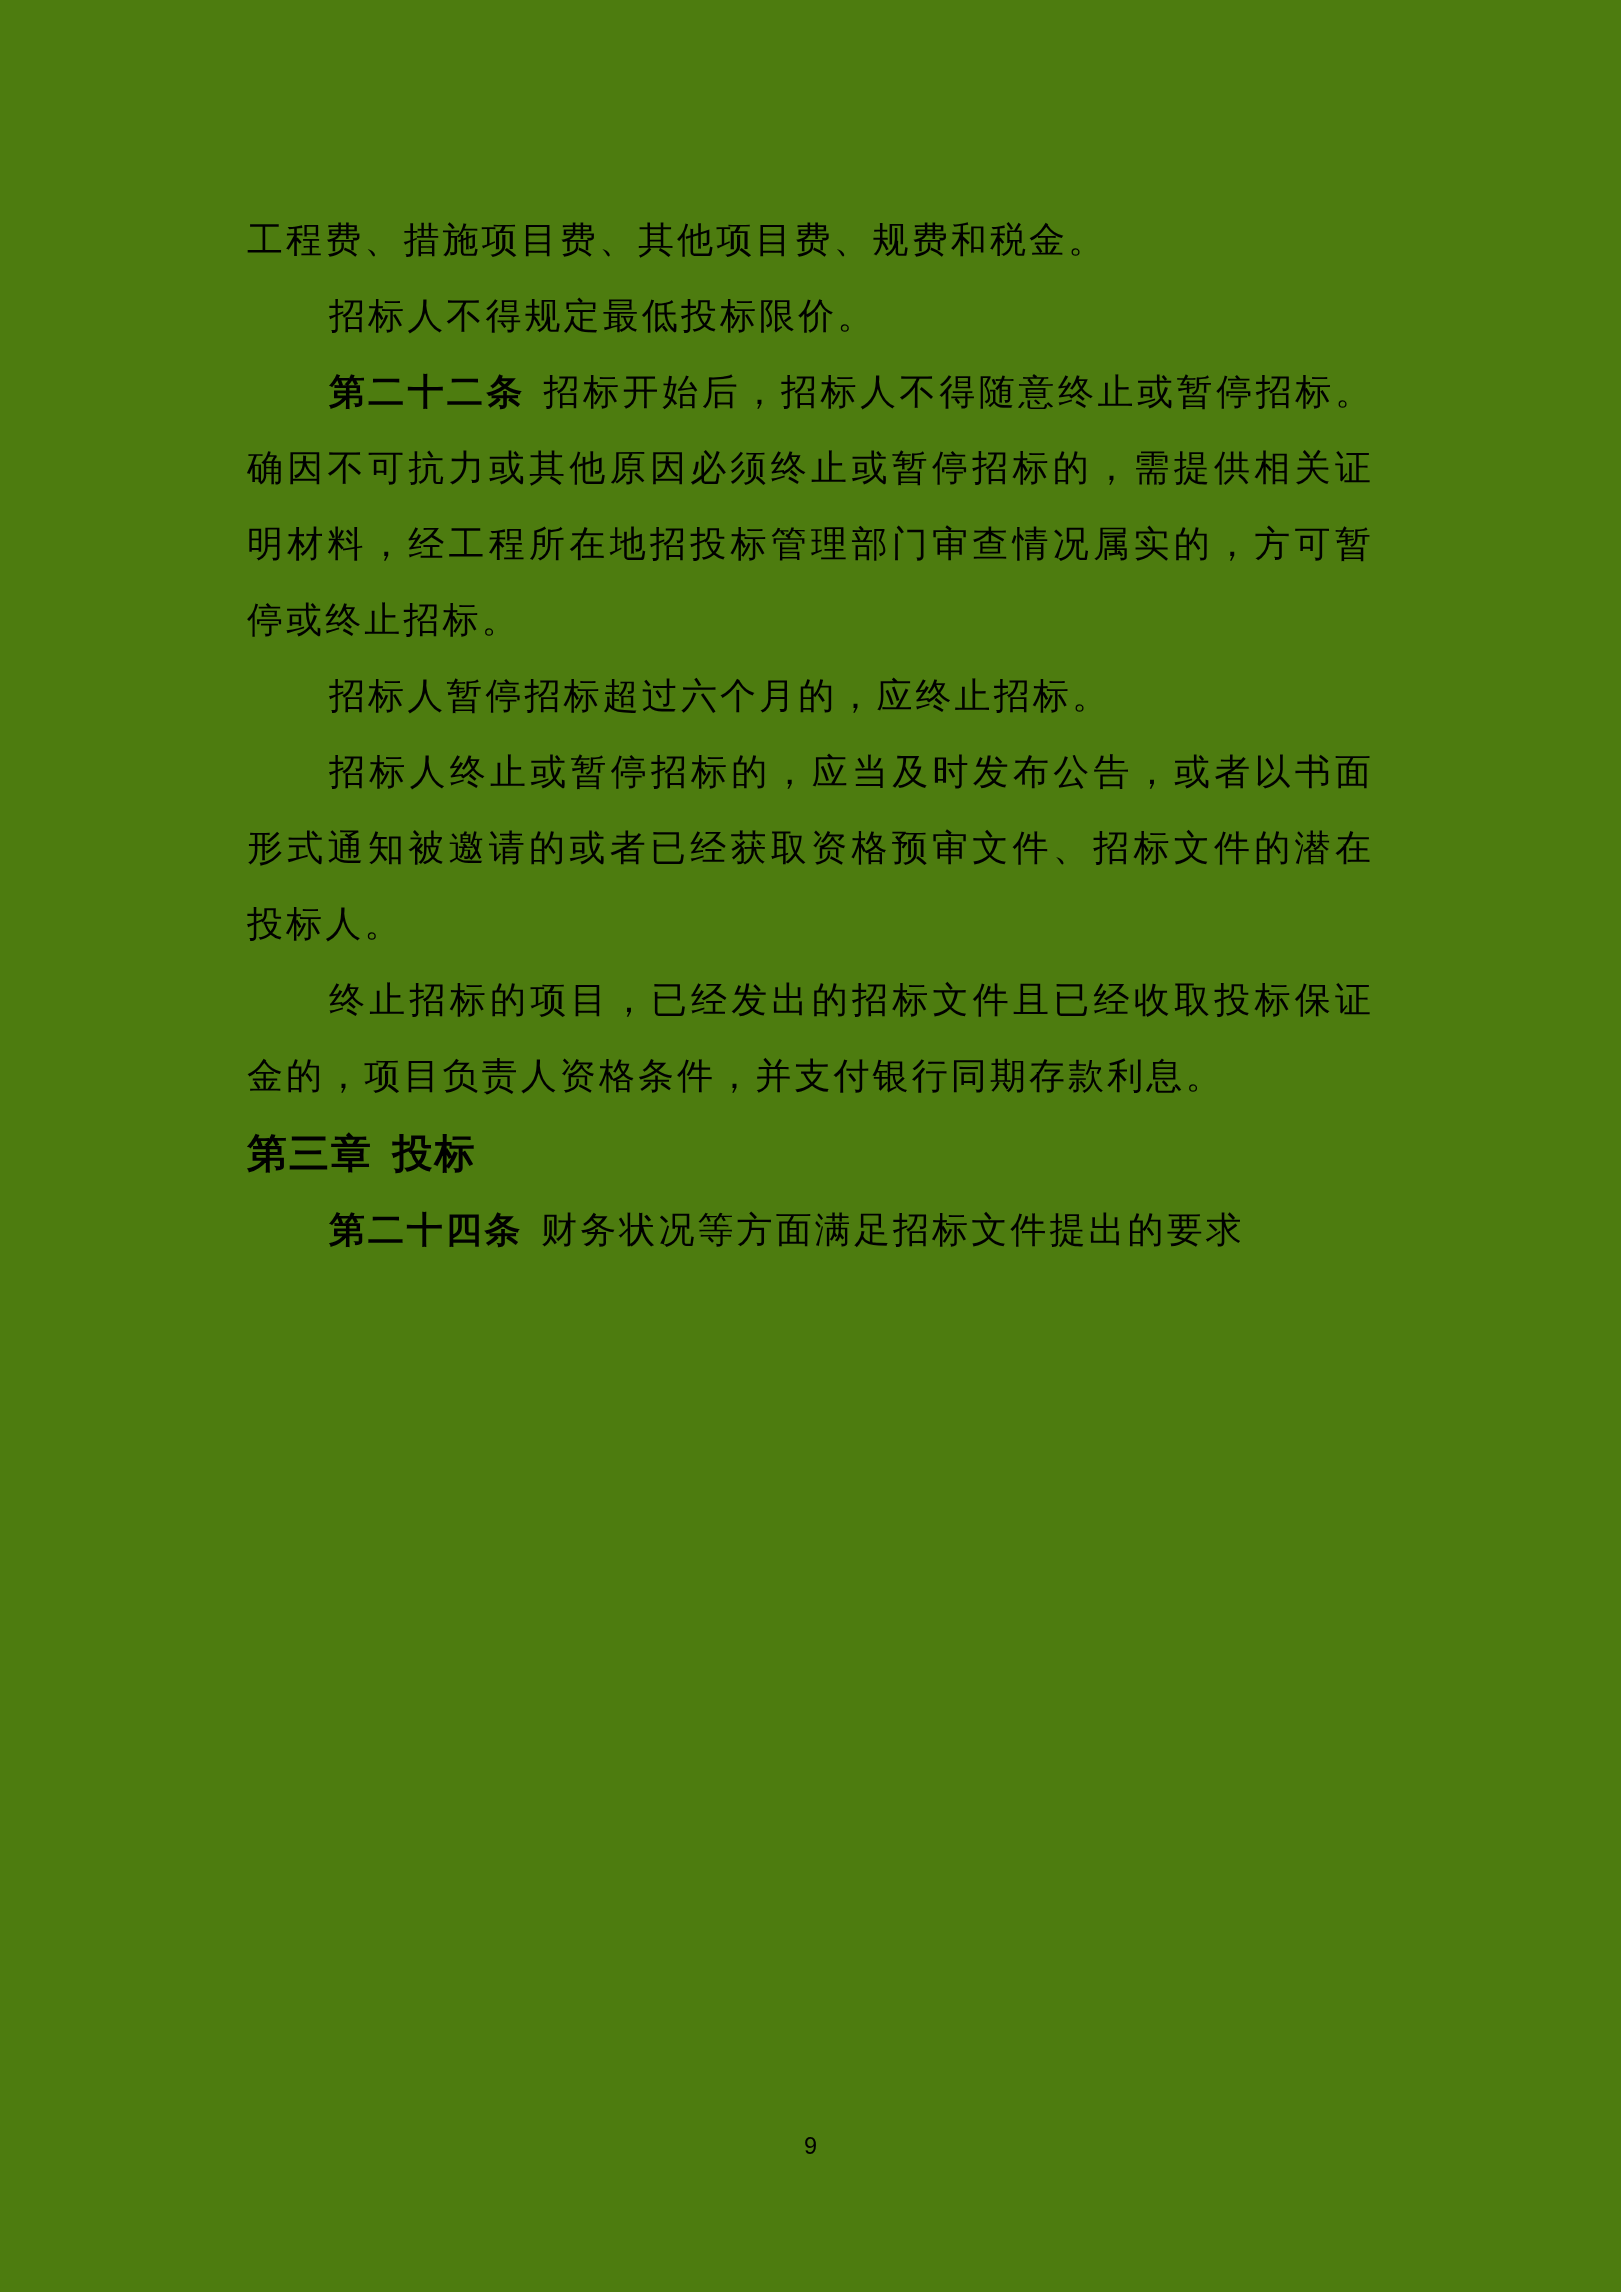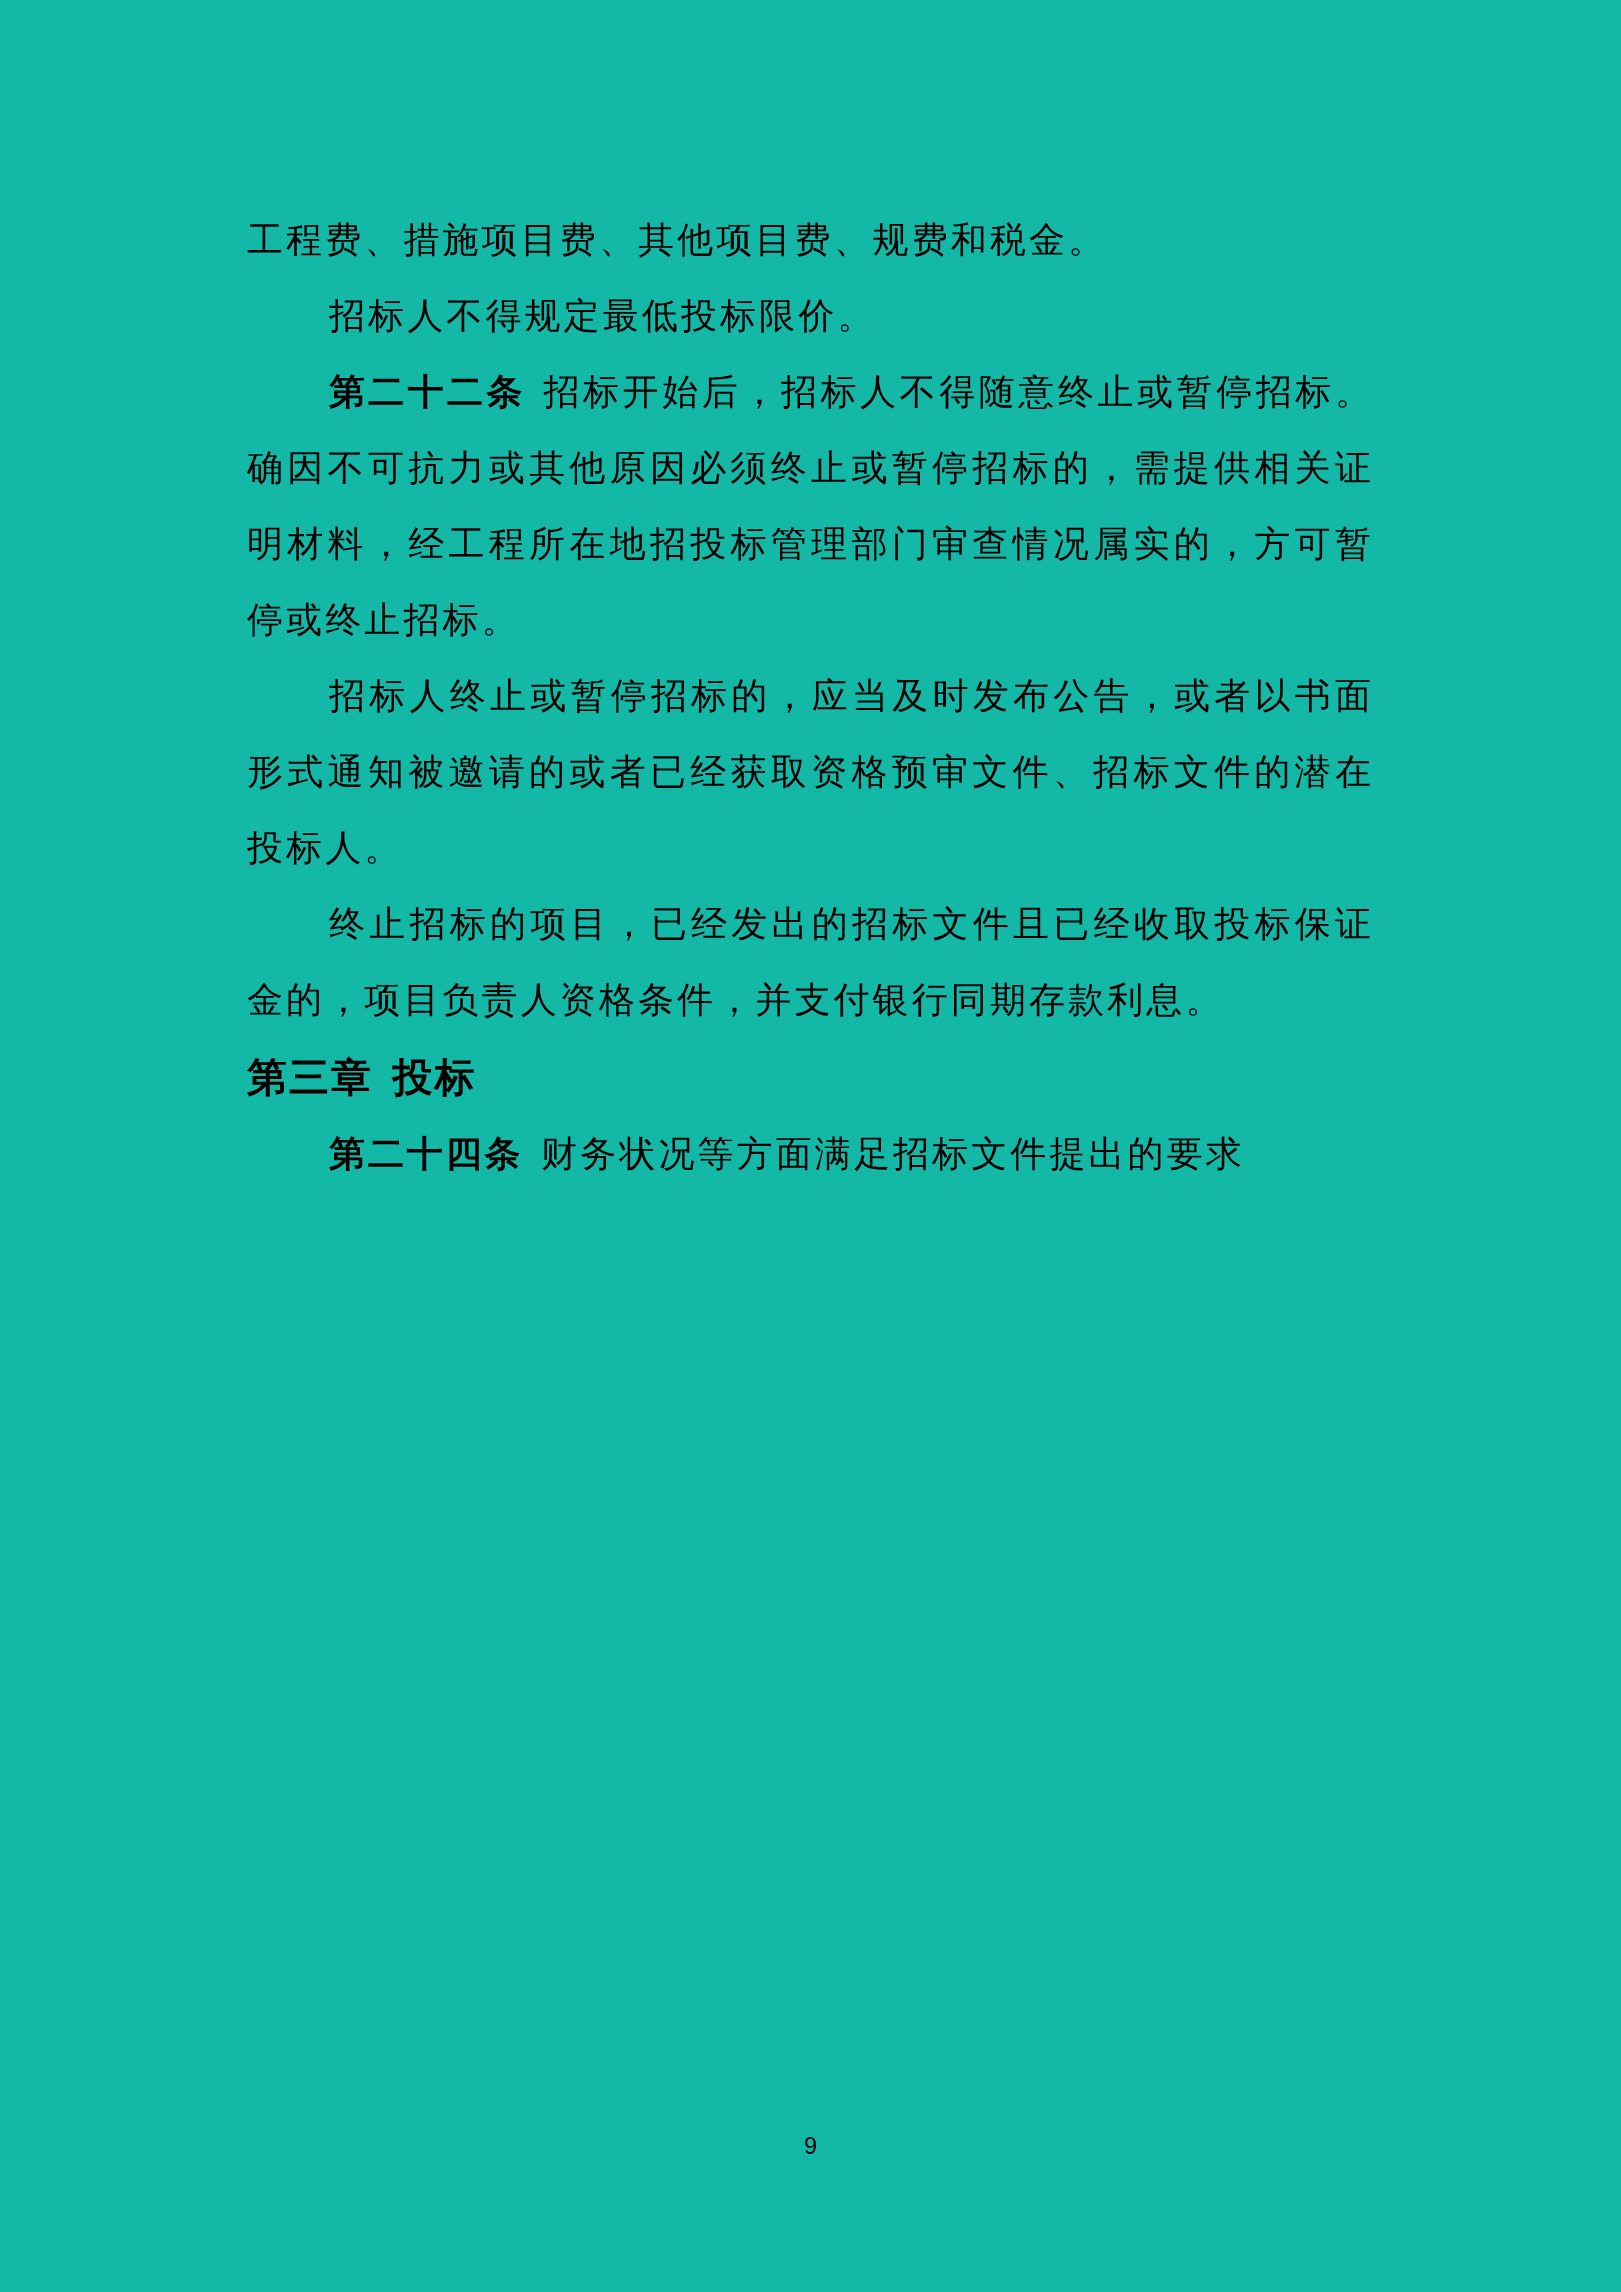--- a/index.html
+++ b/index.html
@@ -1,18 +1,18 @@
 <!DOCTYPE html>
 <html><head>
 <meta charset="utf-8">
 <style>
   html, body { margin: 0; padding: 0; background: #ffffff; }
   body { width: 1621px; height: 2293px; position: relative; overflow: hidden;
          font-family: "DejaVu Serif", "Liberation Serif", serif; color: #000; }
-  .page { position: absolute; left: 0; top: 0; width: 1621px; height: 2293px; background: #14b8a6; }
+  .page { position: absolute; left: 0; top: 0; width: 1621px; height: 2293px; background: #4d7c0f; }
   .body-text { position: absolute; left: 247px; top: 202px; width: 1127px; }
   .para { margin: 0; font-size: 36px; line-height: 76px; text-align: justify;
           text-align-last: left; letter-spacing: 3.1px; word-break: break-all; }
   .indent { text-indent: 82px; }
   .art-num { font-family: "DejaVu Sans", "Liberation Sans", sans-serif; font-weight: bold;
              letter-spacing: 2.9px; margin-right: 17.6px; }
   .chapter { margin: 0; font-family: "DejaVu Sans", "Liberation Sans", sans-serif;
              font-weight: bold; font-size: 40px; line-height: 78px; text-align: left;
              letter-spacing: 2px; padding-right: 9.8px; }
   .chapter .gap { display: inline-block; width: 19.6px; }
@@ -26,20 +26,21 @@
   <div class="body-text">
 
     <p class="para">工程费、措施项目费、其他项目费、规费和税金。</p>
 
 
 
     <p class="para indent">招标人不得规定最低投标限价。</p>
 
     <p class="para indent"><span class="art-num">第二十二条</span><span>招标开始后，招标人不得随意终止或暂停招标。确因不可抗力或其他原因必须终止或暂停招标的，需提供相关证明材料，经工程所在地招投标管理部门审查情况属实的，方可暂停或终止招标。</span></p>
 
+    <p class="para indent">招标人暂停招标超过六个月的，应终止招标。</p>
 
     <p class="para indent">招标人终止或暂停招标的，应当及时发布公告，或者以书面形式通知被邀请的或者已经获取资格预审文件、招标文件的潜在投标人。</p>
 
     <p class="para indent">终止招标的项目，已经发出的招标文件且已经收取投标保证金的，项目负责人资格条件，并支付银行同期存款利息。</p>
 
 
     <p class="chapter"><span>第三章</span><span class="gap"></span><span>投标</span></p>
 
 
     <p class="para indent"><span class="art-num">第二十四条</span><span>财务状况等方面满足招标文件提出的要求</span></p>

